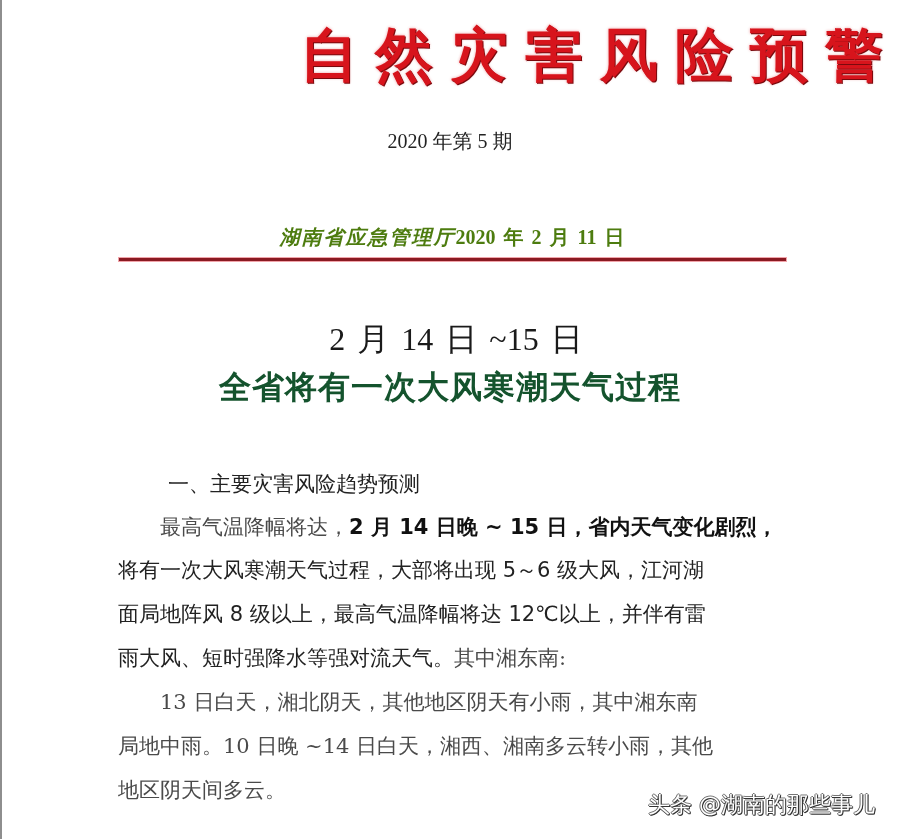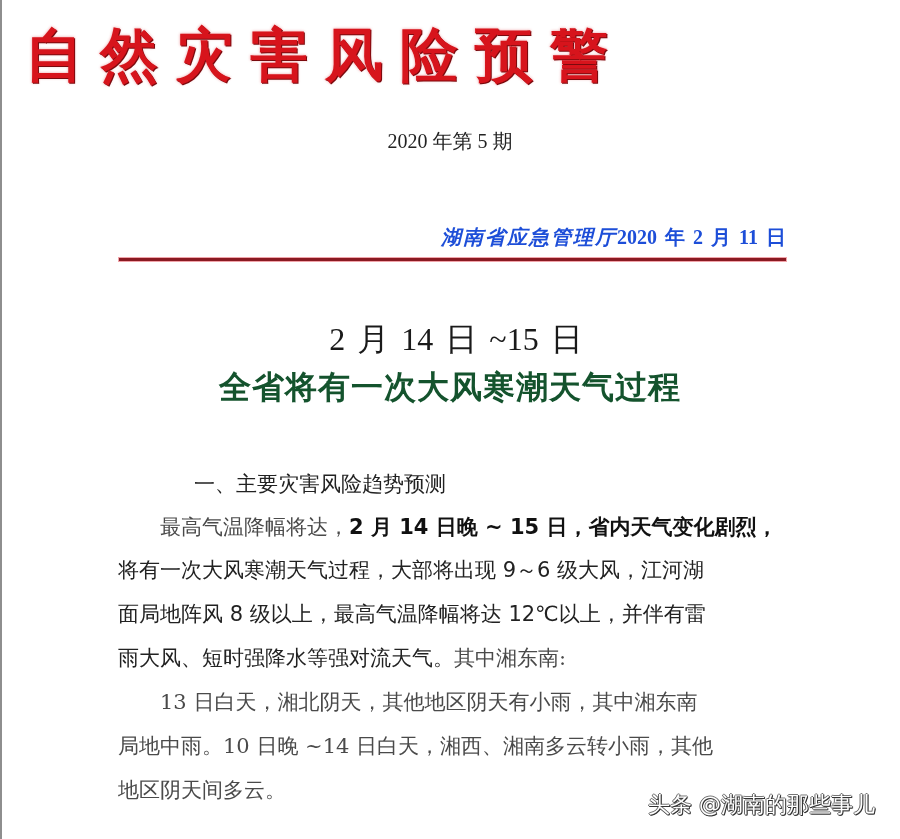--- a/index.html
+++ b/index.html
@@ -18,21 +18,21 @@
     .left-edge {
       position: absolute;
       left: 0; top: 0;
       width: 2px; height: 839px;
       background: #8e8e8e;
     }
     .doc-header-title {
       position: absolute;
       left: 8px; right: 0;
       top: 22px;
-      text-align: left;
+      text-align: right;
       font-size: 58px;
       font-weight: bold;
       letter-spacing: 17px;
       padding-left: 17px;
       color: #d7141c;
       text-shadow: 1px 1px 0 #7a0a0e, 0 0 3px rgba(215,20,28,0.45);
       line-height: 66px;
       white-space: nowrap;
     }
     .issue-number {
@@ -45,25 +45,25 @@
       color: #222;
       white-space: nowrap;
     }
     .issuer-row {
       position: absolute;
       left: 118px;
       width: 668px;
       top: 222px;
       height: 30px;
       display: flex;
-      justify-content: flex-end;
+      justify-content: center;
       align-items: center;
       font-weight: bold;
       font-size: 20px;
-      color: #1d4ed8;
+      color: #4d7c0f;
     }
     .issuer-name {
       font-family: "DejaVu Serif", serif;
       letter-spacing: 2px;
       font-style: italic;
     }
     .issue-date {
       font-family: "Liberation Serif", "DejaVu Serif", serif;
       word-spacing: 3px;
     }
@@ -99,21 +99,20 @@
       letter-spacing: 1px;
     }
     .section-heading {
       position: absolute;
       left: 168px;
       top: 470px;
       font-family: "DejaVu Sans", "Liberation Sans", sans-serif;
       font-size: 21px;
       color: #222;
       white-space: nowrap;
-      margin-left: 26px;
     }
     .body-line {
       position: absolute;
       left: 118px;
       font-size: 21px;
       color: #222;
       white-space: nowrap;
       font-family: "DejaVu Sans", "Liberation Sans", sans-serif;
     }
     .body-line.indent { left: 160px; }
@@ -149,21 +148,21 @@
 <div class="headline-date">2 月 14 日 ~15 日</div>
 
 <div class="headline-title">全省将有一次大风寒潮天气过程</div>
 
 <div class="section-heading">一、主要灾害风险趋势预测</div>
 
 <div class="body-line indent" style="top:513px;">
   <span class="light">最高气温降幅将达，</span><span class="strong" style="font-weight:bold;color:#111;">2 月 14 日晚 ~ 15 日，省内天气变化剧烈，</span>
 </div>
 
-<div class="body-line" style="top:556px;">将有一次大风寒潮天气过程，大部将出现 9～6 级大风，江河湖</div>
+<div class="body-line" style="top:556px;">将有一次大风寒潮天气过程，大部将出现 5～6 级大风，江河湖</div>
 
 <div class="body-line" style="top:600px;">面局地阵风 8 级以上，最高气温降幅将达 12℃以上，并伴有雷</div>
 
 <div class="body-line" style="top:644px;">
   <span>雨大风、短时强降水等强对流天气。</span><span class="light">其中湘东南:</span>
 </div>
 
 <div class="body-line indent light" style="top:688px;">13 日白天，湘北阴天，其他地区阴天有小雨，其中湘东南</div>
 
 <div class="body-line light" style="top:732px;">局地中雨。10 日晚 ~14 日白天，湘西、湘南多云转小雨，其他</div>

